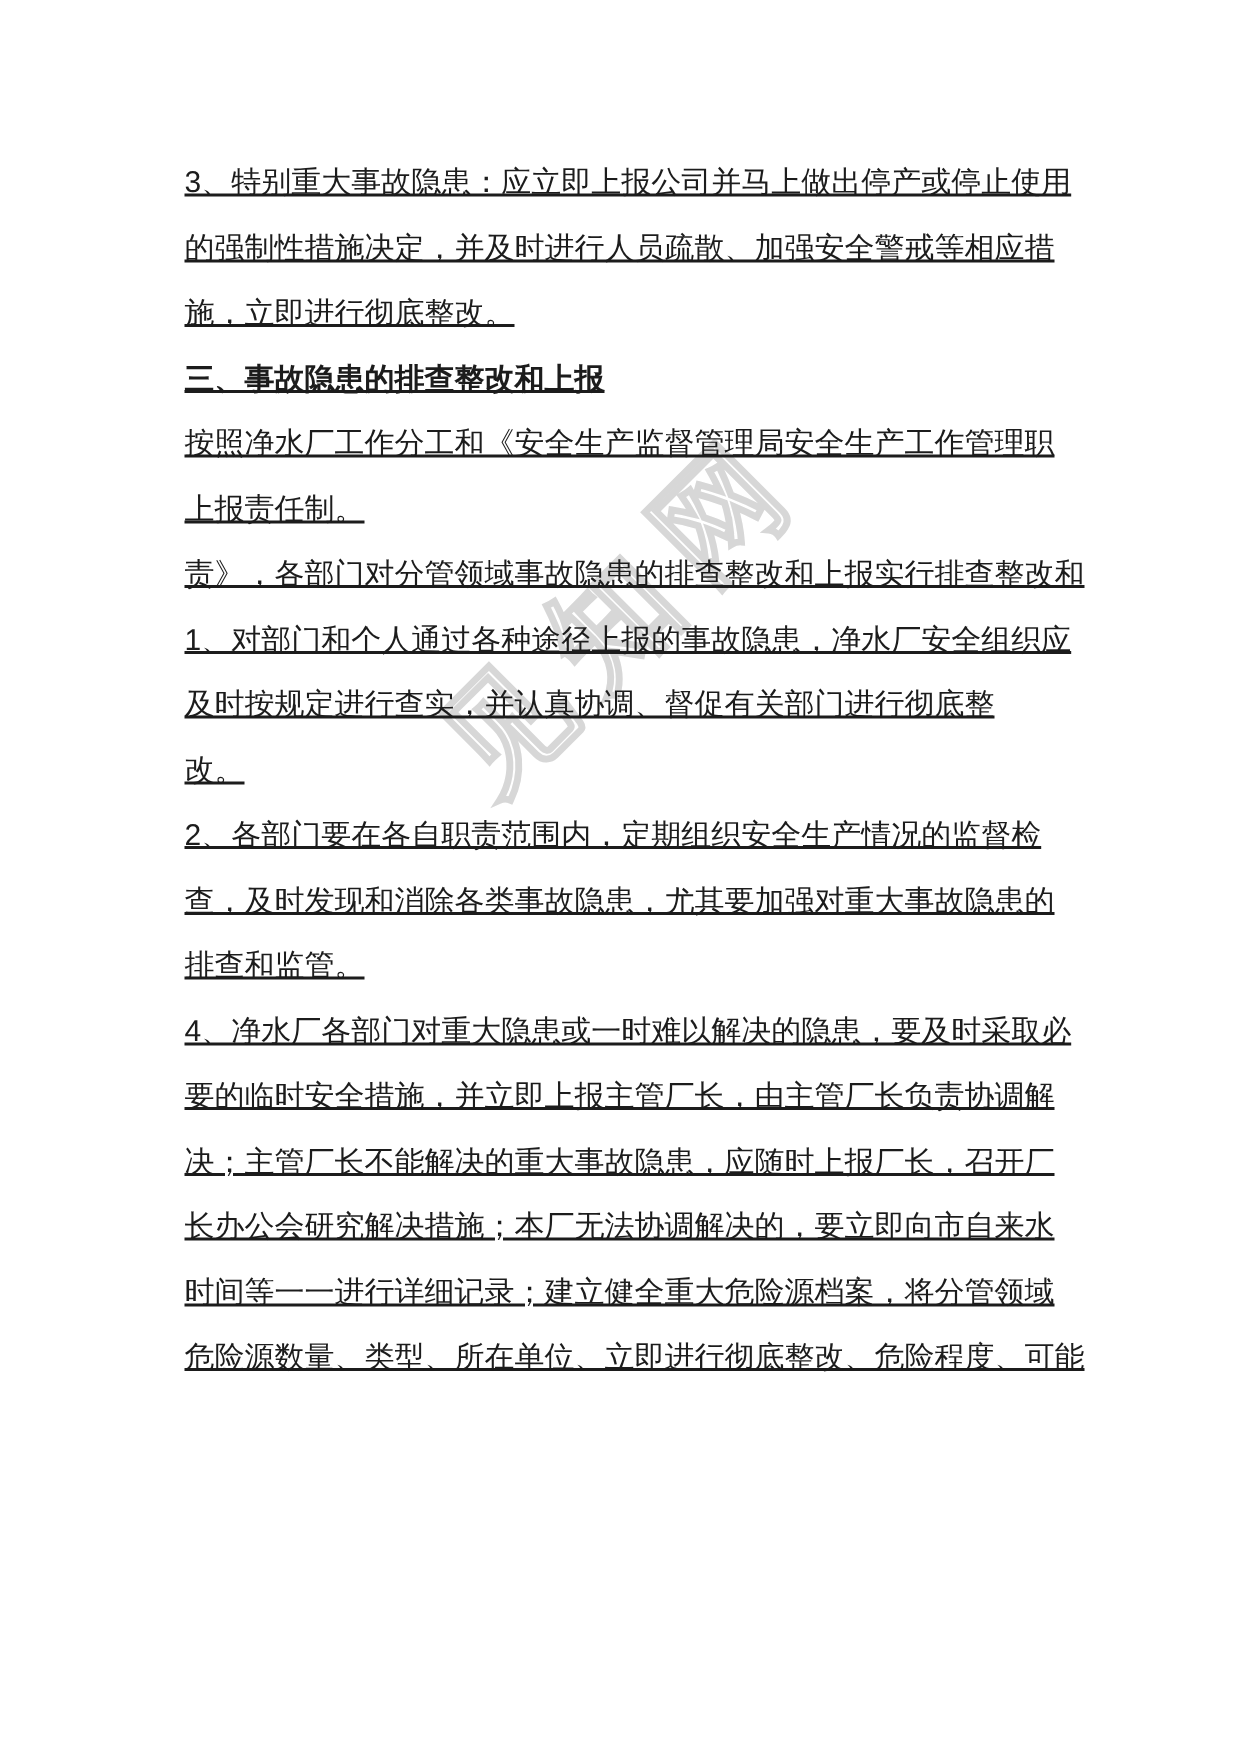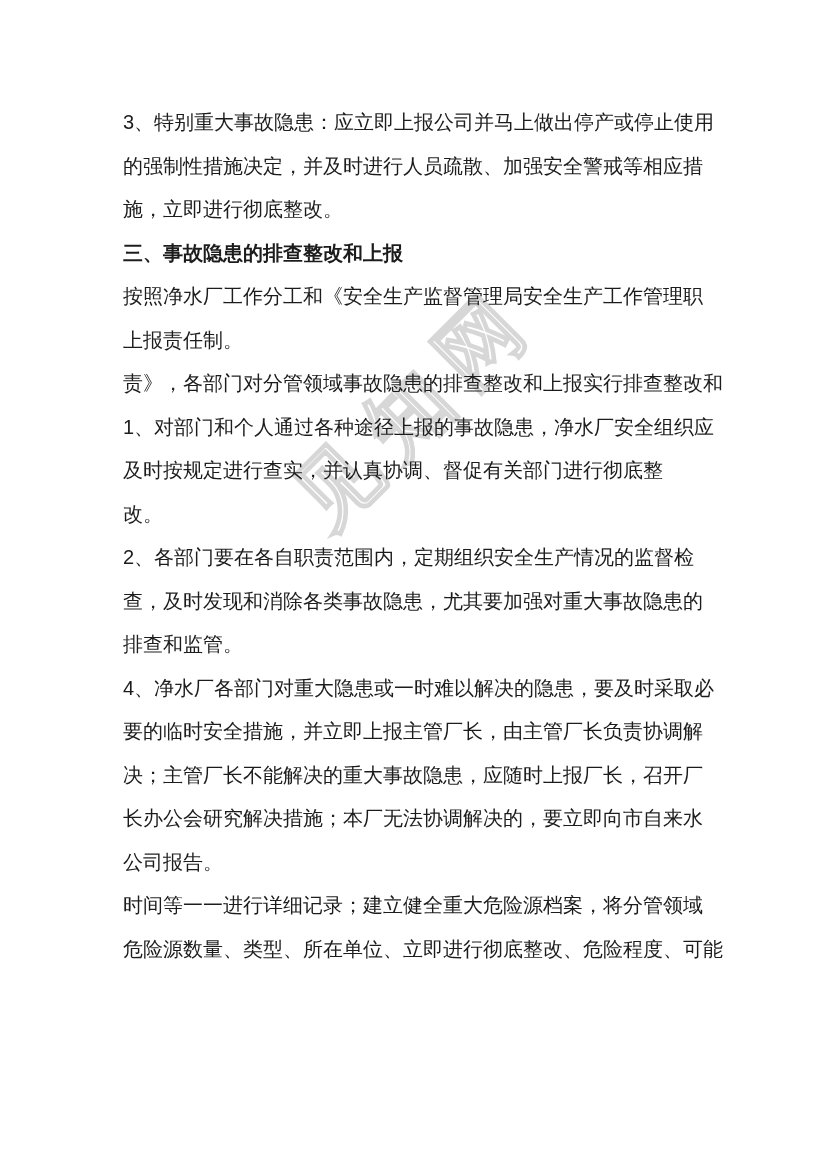--- a/index.html
+++ b/index.html
@@ -23,20 +23,21 @@
     z-index: 2;
   }
   .line {
     height: 43.5px;
     line-height: 43.5px;
     font-size: 20px;
     letter-spacing: 0px;
     color: #1c1c1c;
     white-space: nowrap;
     font-weight: 400;
+    text-decoration: underline;
   }
   .line.heading {
     font-weight: 700;
   }
   .watermark {
     position: absolute;
     z-index: 1;
     font-weight: 700;
     font-size: 82px;
     letter-spacing: 18px;
@@ -80,18 +81,17 @@
     <div class="line">1、对部门和个人通过各种途径上报的事故隐患，净水厂安全组织应</div>
     <div class="line">及时按规定进行查实，并认真协调、督促有关部门进行彻底整</div>
     <div class="line">改。</div>
     <div class="line">2、各部门要在各自职责范围内，定期组织安全生产情况的监督检</div>
     <div class="line">查，及时发现和消除各类事故隐患，尤其要加强对重大事故隐患的</div>
     <div class="line">排查和监管。</div>
     <div class="line">4、净水厂各部门对重大隐患或一时难以解决的隐患，要及时采取必</div>
     <div class="line">要的临时安全措施，并立即上报主管厂长，由主管厂长负责协调解</div>
     <div class="line">决；主管厂长不能解决的重大事故隐患，应随时上报厂长，召开厂</div>
     <div class="line">长办公会研究解决措施；本厂无法协调解决的，要立即向市自来水</div>
-    <div class="line">公司报告。</div>
     <div class="line">时间等一一进行详细记录；建立健全重大危险源档案，将分管领域</div>
     <div class="line">危险源数量、类型、所在单位、立即进行彻底整改、危险程度、可能</div>
   </div>
 
 </div>
 
 </body></html>

